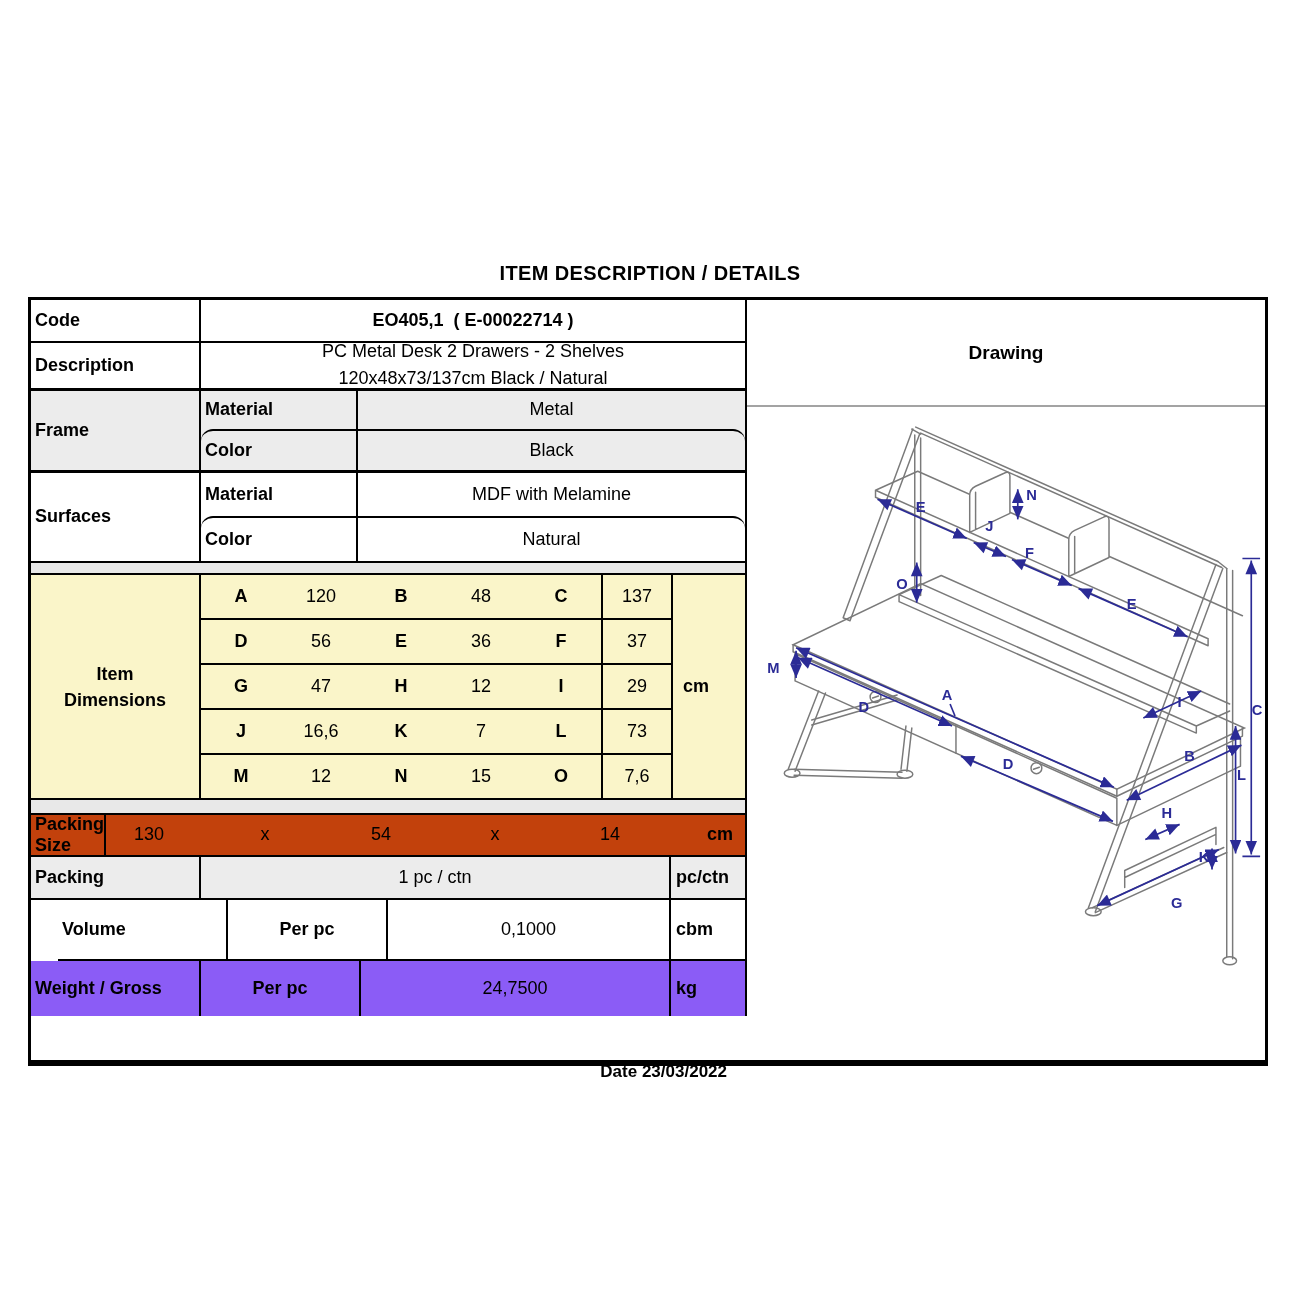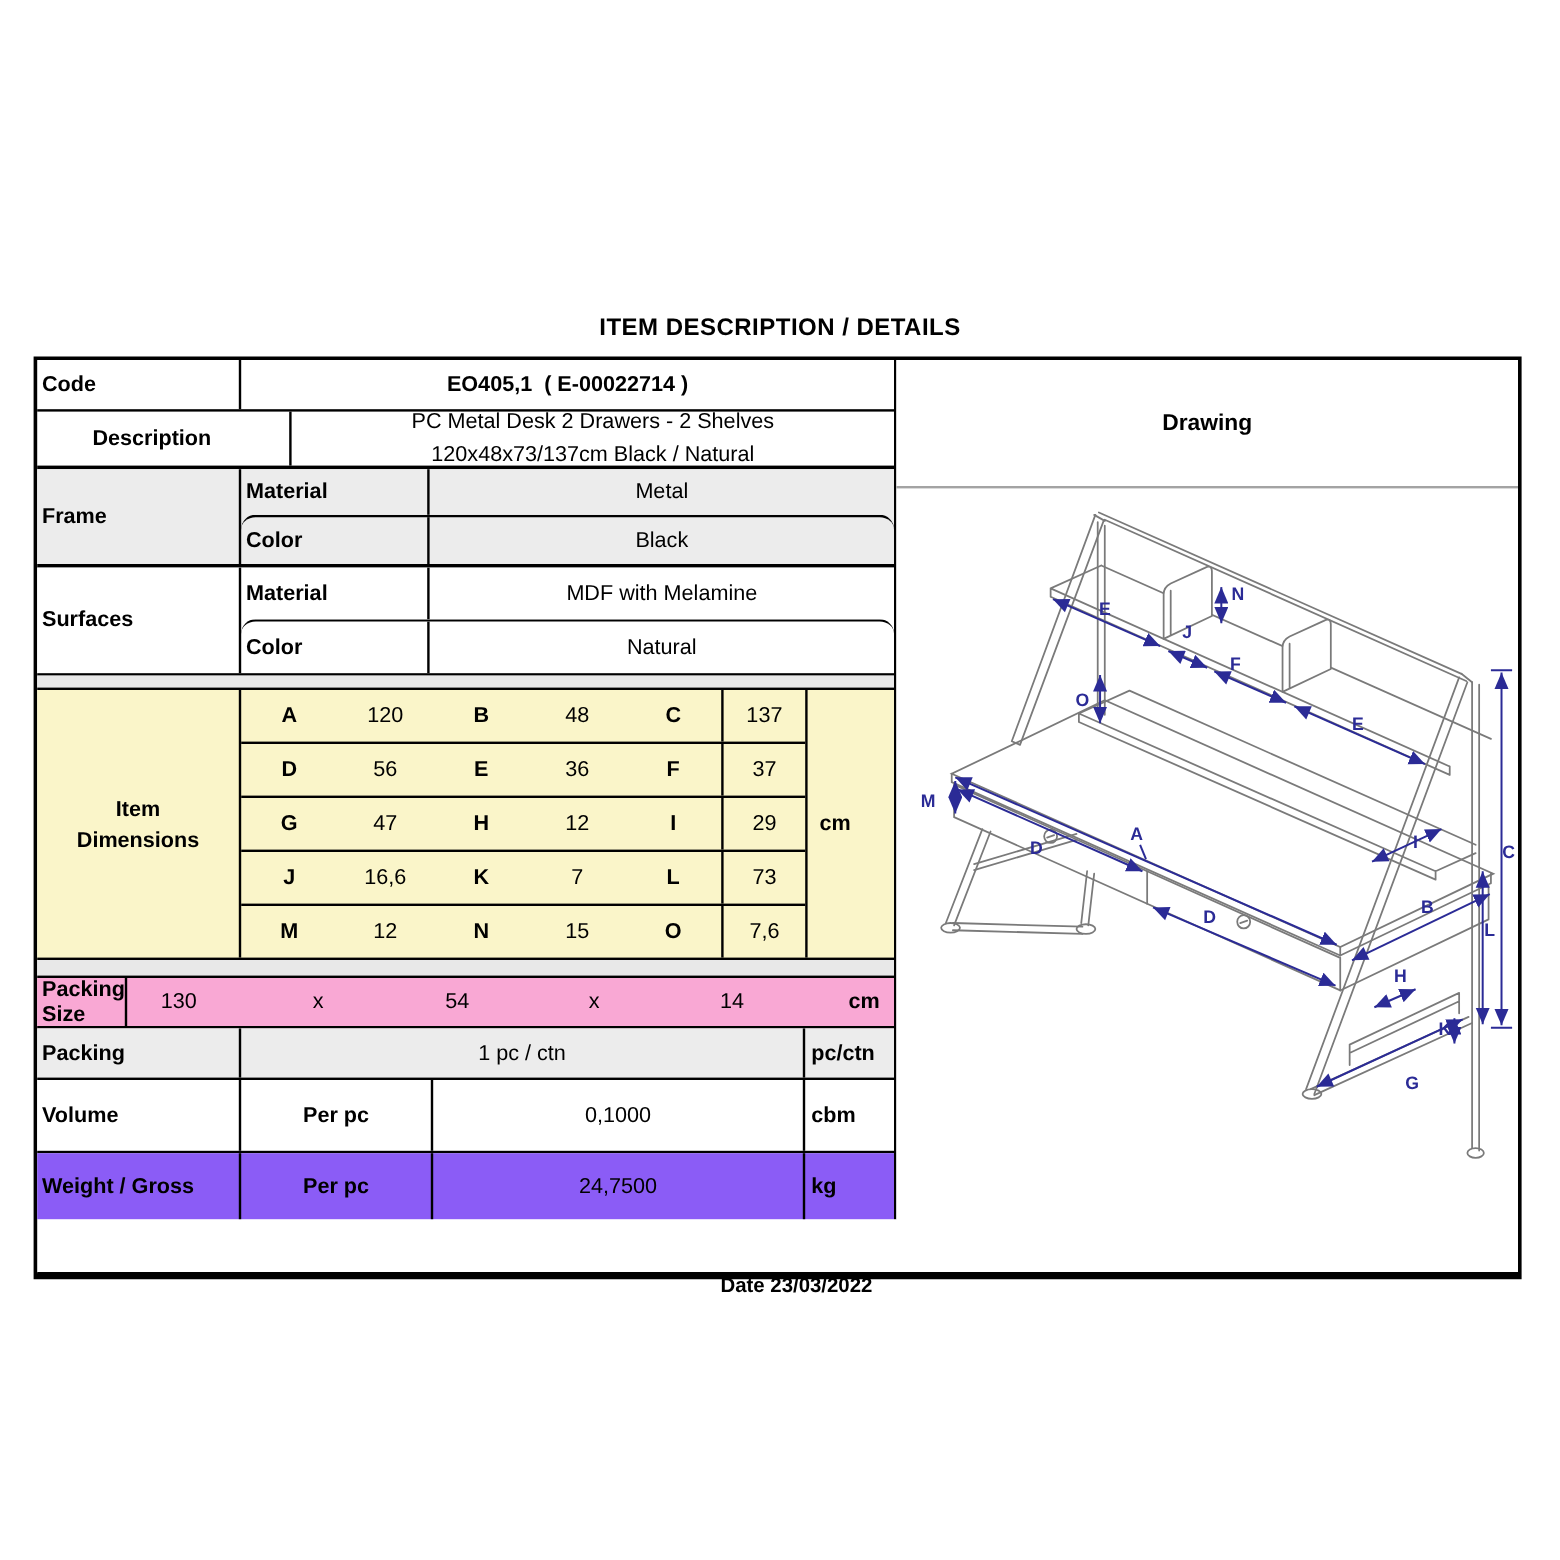--- a/index.html
+++ b/index.html
@@ -19,21 +19,21 @@
   }
   .main { display:flex; height:716px; }
   .left-table { width:716px; border-right:2px solid #000; display:flex; flex-direction:column; font-size:18px; }
   .lbl { font-weight:bold; padding-left:4px; display:flex; align-items:center; }
   .c { display:flex; align-items:center; justify-content:center; text-align:center; }
 
   .row-code { height:43px; border-bottom:2px solid #000; display:flex; }
   .row-code .lbl { width:170px; border-right:2px solid #000; }
   .row-code .val { flex:1; font-weight:bold; white-space:pre;border-radius:10px; }
 
-  .row-desc { height:48px; border-bottom:3px solid #000; display:flex;padding-left:42px; }
+  .row-desc { height:48px; border-bottom:3px solid #000; display:flex; }
   .row-desc .lbl { width:170px; border-right:2px solid #000; }
   .row-desc .val { flex:1; flex-direction:column; line-height:27px; }
 
   .sect { display:flex; }
   .sect .sect-lbl { width:170px; border-right:2px solid #000; }
   .sect .sub { flex:1; display:flex; flex-direction:column; }
   .sect .subrow { display:flex; flex:1;border-radius:12px; }
   .sect .subrow + .subrow { border-top:2px solid #000; }
   .sect .sublbl { width:157px; border-right:2px solid #000; font-weight:bold; padding-left:4px; display:flex; align-items:center; }
   .sect .subval { flex:1; }
@@ -48,32 +48,32 @@
   .dims-grid { width:470px; display:flex; flex-direction:column; }
   .dims-row { flex:1; display:flex; }
   .dims-row + .dims-row { border-top:2px solid #000; }
   .dk { width:80px; font-weight:bold; }
   .dv { width:80px; }
   .dv3 { width:70px; }
   .dk + .dv, .dv + .dk, .dv + .dv3 { border-left:0; }
   .dims-row > div + div { border-left:2px solid #000; }
   .dims-unit { flex:1; border-left:2px solid #000; display:flex; align-items:center; font-weight:bold; padding-left:10px; }
 
-  .row-ps { height:42px; border-bottom:2px solid #000; display:flex; background:#f9a8d4; }
+  .row-ps { height:42px; border-bottom:2px solid #000; display:flex; background:#c2410c; }
   .row-ps .lbl { width:170px; border-right:2px solid #000; }
   .row-ps .vals { flex:1; display:flex; align-items:center;gap:36px; }
   .row-ps .vals span { display:inline-block; text-align:center; }
   .ps1{width:86px;} .ps2{width:74px;} .ps3{width:86px;} .ps4{width:70px;} .ps5{width:88px;} .ps6{width:60px; font-weight:bold;}
 
   .row-pack { height:44px; border-bottom:2px solid #000; display:flex; background:#ececec; }
   .row-pack .lbl { width:170px; border-right:2px solid #000; }
   .row-pack .val { flex:1; }
   .unit { width:76px; border-left:2px solid #000; display:flex; align-items:center; font-weight:bold; padding-left:5px; }
 
-  .row-vol { height:61px; border-bottom:2px solid #000; display:flex; background:#fff; }
+  .row-vol { height:61px; border-bottom:2px solid #000; display:flex; background:#fff;margin-left:27px; }
   .row-wt  { height:56px; display:flex; background:#8b5cf6; }
   .row-vol .lbl, .row-wt .lbl { width:170px; border-right:2px solid #000; }
   .perpc { width:160px; border-right:2px solid #000; font-weight:bold; }
   .bigval { flex:1; }
 
   .drawing-col { flex:1; display:flex; flex-direction:column; background:#fff; }
   .drawing-header { height:107px; border-bottom:2px solid #a3a3a3; display:flex; align-items:center; justify-content:center; font-weight:bold; font-size:19px; }
   .drawing-body { flex:1; position:relative; }
   .drawing-body svg { position:absolute; inset:0; width:100%; height:100%; }
 

